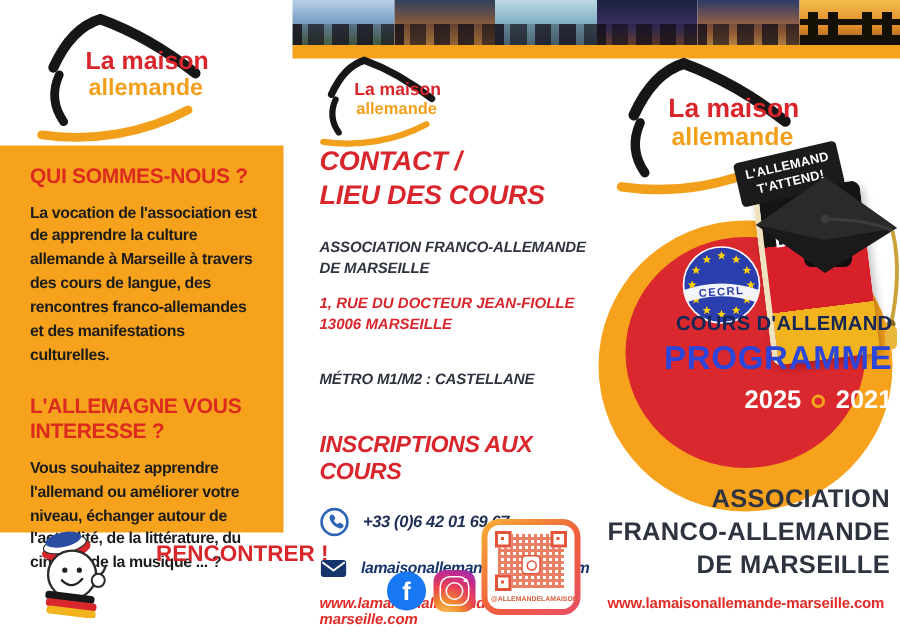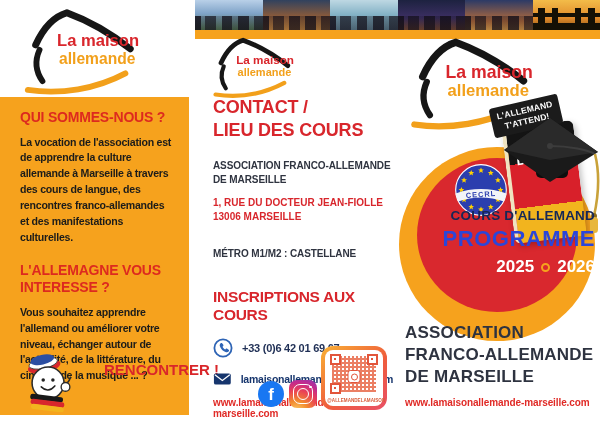--- a/index.html
+++ b/index.html
@@ -26,31 +26,31 @@
     linear-gradient(90deg,transparent 0 8%,#141005 8% 18%,transparent 18% 28%,#141005 28% 38%,
       transparent 38% 62%,#141005 62% 72%,transparent 72% 82%,#141005 82% 92%,transparent 92%);}
   .orange-bar{position:absolute;left:195px;top:30px;width:405px;height:9px;background:#F6A21D;}
 
   
   .logo{position:absolute;}
   .logo svg{display:block;width:100%;height:auto;}
   .logo text{font-family:"Liberation Sans",sans-serif;font-weight:bold;}
 
   
-  .who-box{position:absolute;left:0;top:97px;width:189px;height:318px;background:#F6A21D;
+  .who-box{position:absolute;left:0;top:97px;width:189px;height:258px;background:#F6A21D;
            padding:12px 14px 0 20px;box-sizing:border-box;}
   .h-red{color:#DD2A1F;font-weight:800;font-size:14px;letter-spacing:-0.2px;line-height:1.25;margin:0 0 8px 0;}
   .p-dark{color:#1c1c1a;font-weight:700;font-size:10.6px;letter-spacing:-0.25px;line-height:1.5;margin:0 0 14px 0;}
   .interest{margin-top:16px;}
   .meet{position:absolute;left:82px;top:360px;color:#D9262A;font-weight:800;font-size:15px;line-height:1.35;}
   .meet .l2{margin-left:22px;}
   .mascot{position:absolute;left:18px;top:352px;width:64px;height:62px;}
 
   
-  .mid{position:absolute;left:213px;top:96px;width:180px;}
+  .mid{position:absolute;left:213px;top:96px;width:180px;font-style:italic;}
   .contact-h{color:#D8262C;font-weight:800;font-size:18px;line-height:1.28;letter-spacing:-0.2px;margin:0;}
   .org,.metro{color:#2F3440;font-weight:800;font-size:10px;letter-spacing:-0.1px;line-height:1.35;margin:0;}
   .org{margin-top:17px;}
   .addr{color:#D8262C;font-weight:800;font-size:10px;line-height:1.35;}
   .metro{margin-top:24px;}
   .signup{color:#D8262C;font-weight:800;font-size:15.5px;letter-spacing:-0.3px;margin-top:27px;}
   .row{display:flex;align-items:center;gap:9px;margin-top:14px;}
   .row .txt{font-weight:800;letter-spacing:-0.25px;}
   .phone-txt{color:#1F2F55;font-size:11px;}
   .mail-txt{color:#16356D;font-size:10.5px;}
@@ -98,21 +98,21 @@
       background:linear-gradient(180deg,#141414 0 32%,#D8202A 32% 70%,#F2B41E 70% 100%);
       box-shadow:2px 3px 6px rgba(0,0,0,.25);}
   .book-title{position:absolute;left:0;right:0;top:22%;text-align:center;color:#fff;
       font-weight:800;font-size:13px;letter-spacing:0.3px;}
   .sign{position:absolute;left:491px;top:101px;width:70px;z-index:4;background:#1b1b1b;color:#fff;
       transform:rotate(-13deg);border-radius:3px;padding:4px 5px;text-align:center;
       font-weight:800;font-size:8.5px;line-height:1.3;letter-spacing:0.2px;box-sizing:border-box;}
   .cap{position:absolute;left:498px;top:102px;width:104px;height:140px;z-index:5;}
 
   .r-org{position:absolute;left:405px;top:322px;color:#2E3340;font-weight:800;font-size:17px;
-      line-height:1.3;letter-spacing:0.2px;}
+      line-height:1.3;letter-spacing:0.2px;text-align:right;}
   .r-site{position:absolute;left:405px;top:397px;color:#E02B27;font-weight:800;font-size:10px;letter-spacing:-0.1px;}
 </style>
 </head>
 <body>
 
 <div class="page">
 
   <div class="strip">
     <div class="tile t1"></div>
     <div class="tile t2"></div>
@@ -278,21 +278,21 @@
       <path d="M97,52 C102,72 100,96 96,114" stroke="#C9A23A" stroke-width="2.6" fill="none"></path>
       <circle cx="96" cy="114" r="3" fill="#8a6a1d"></circle>
       <rect x="92" y="115" width="8" height="16" rx="3.5" fill="#E8B73C"></rect>
     </svg>
   </div>
 
   <div class="circle-text">
     <div class="course">COURS D'ALLEMAND</div>
     <div class="programme">PROGRAMME</div>
     <div class="years">
-      <span>2025</span><span class="ring-dot"></span><span>2026</span>
+      <span>2025</span><span class="ring-dot"></span><span>2021</span>
     </div>
   </div>
 
   <div class="r-org">
     <div>ASSOCIATION</div>
     <div>FRANCO-ALLEMANDE</div>
     <div>DE MARSEILLE</div>
   </div>
   <div class="r-site">www.lamaisonallemande-marseille.com</div>
 

